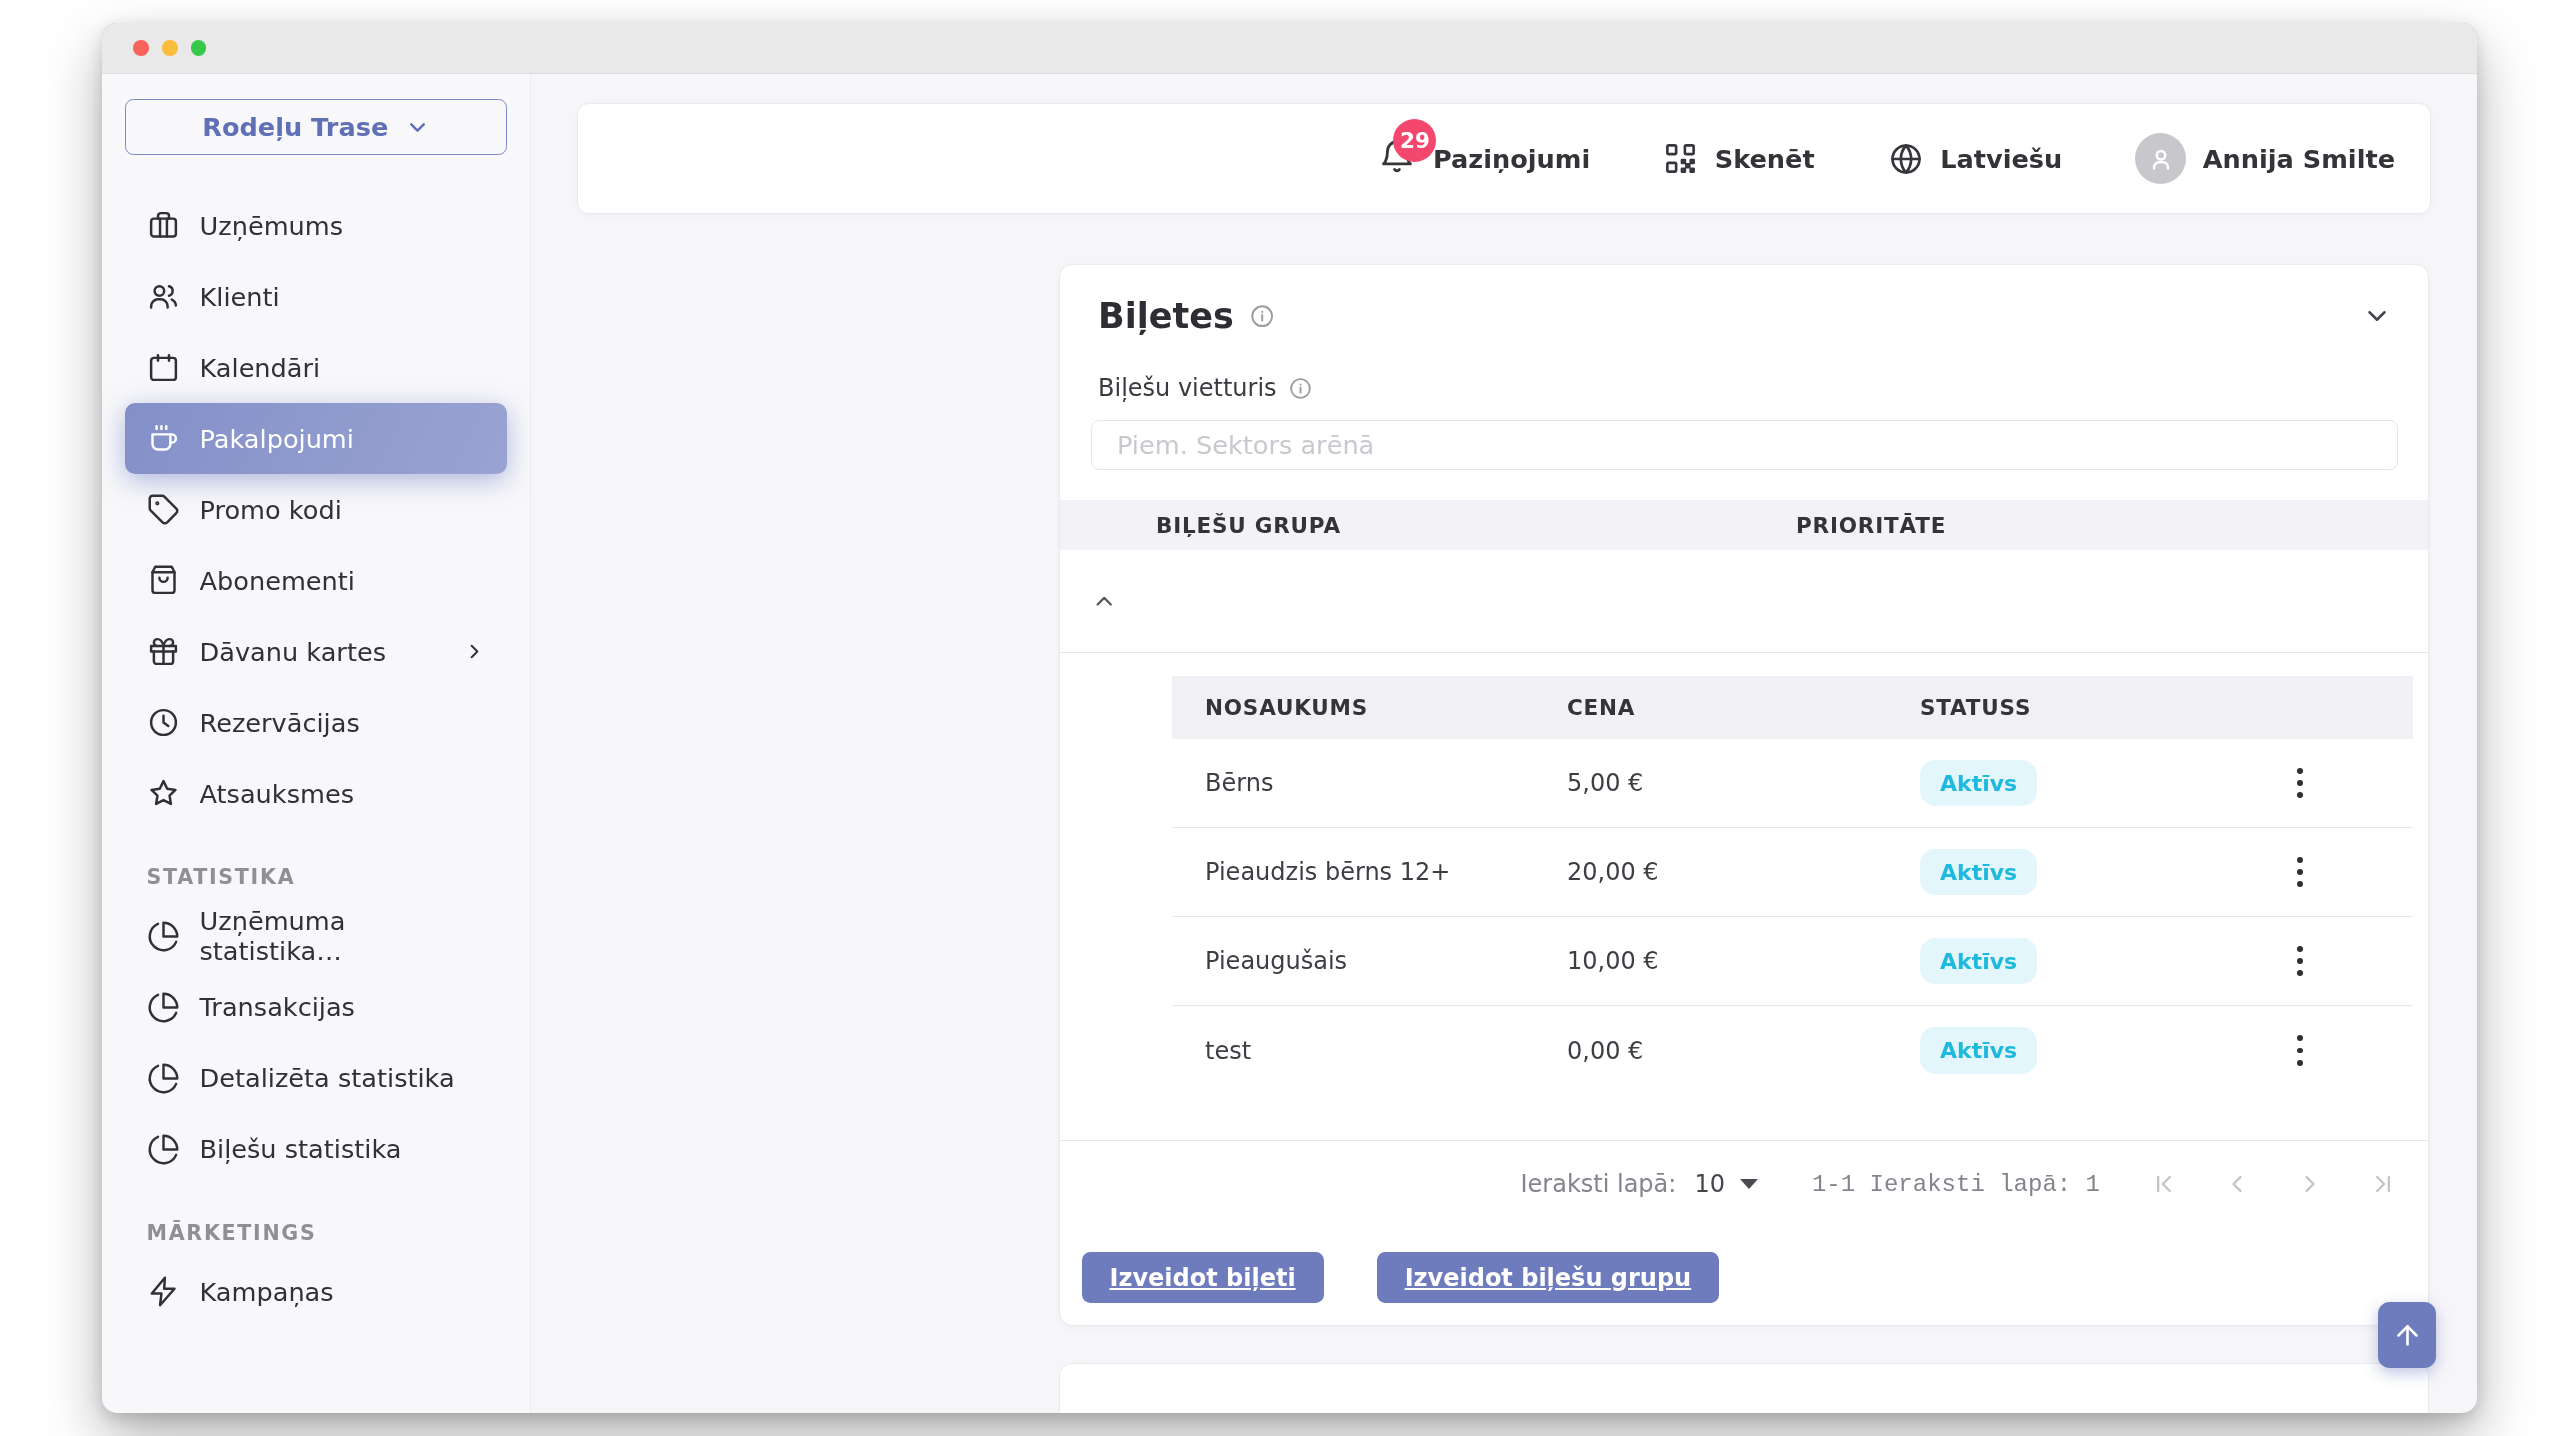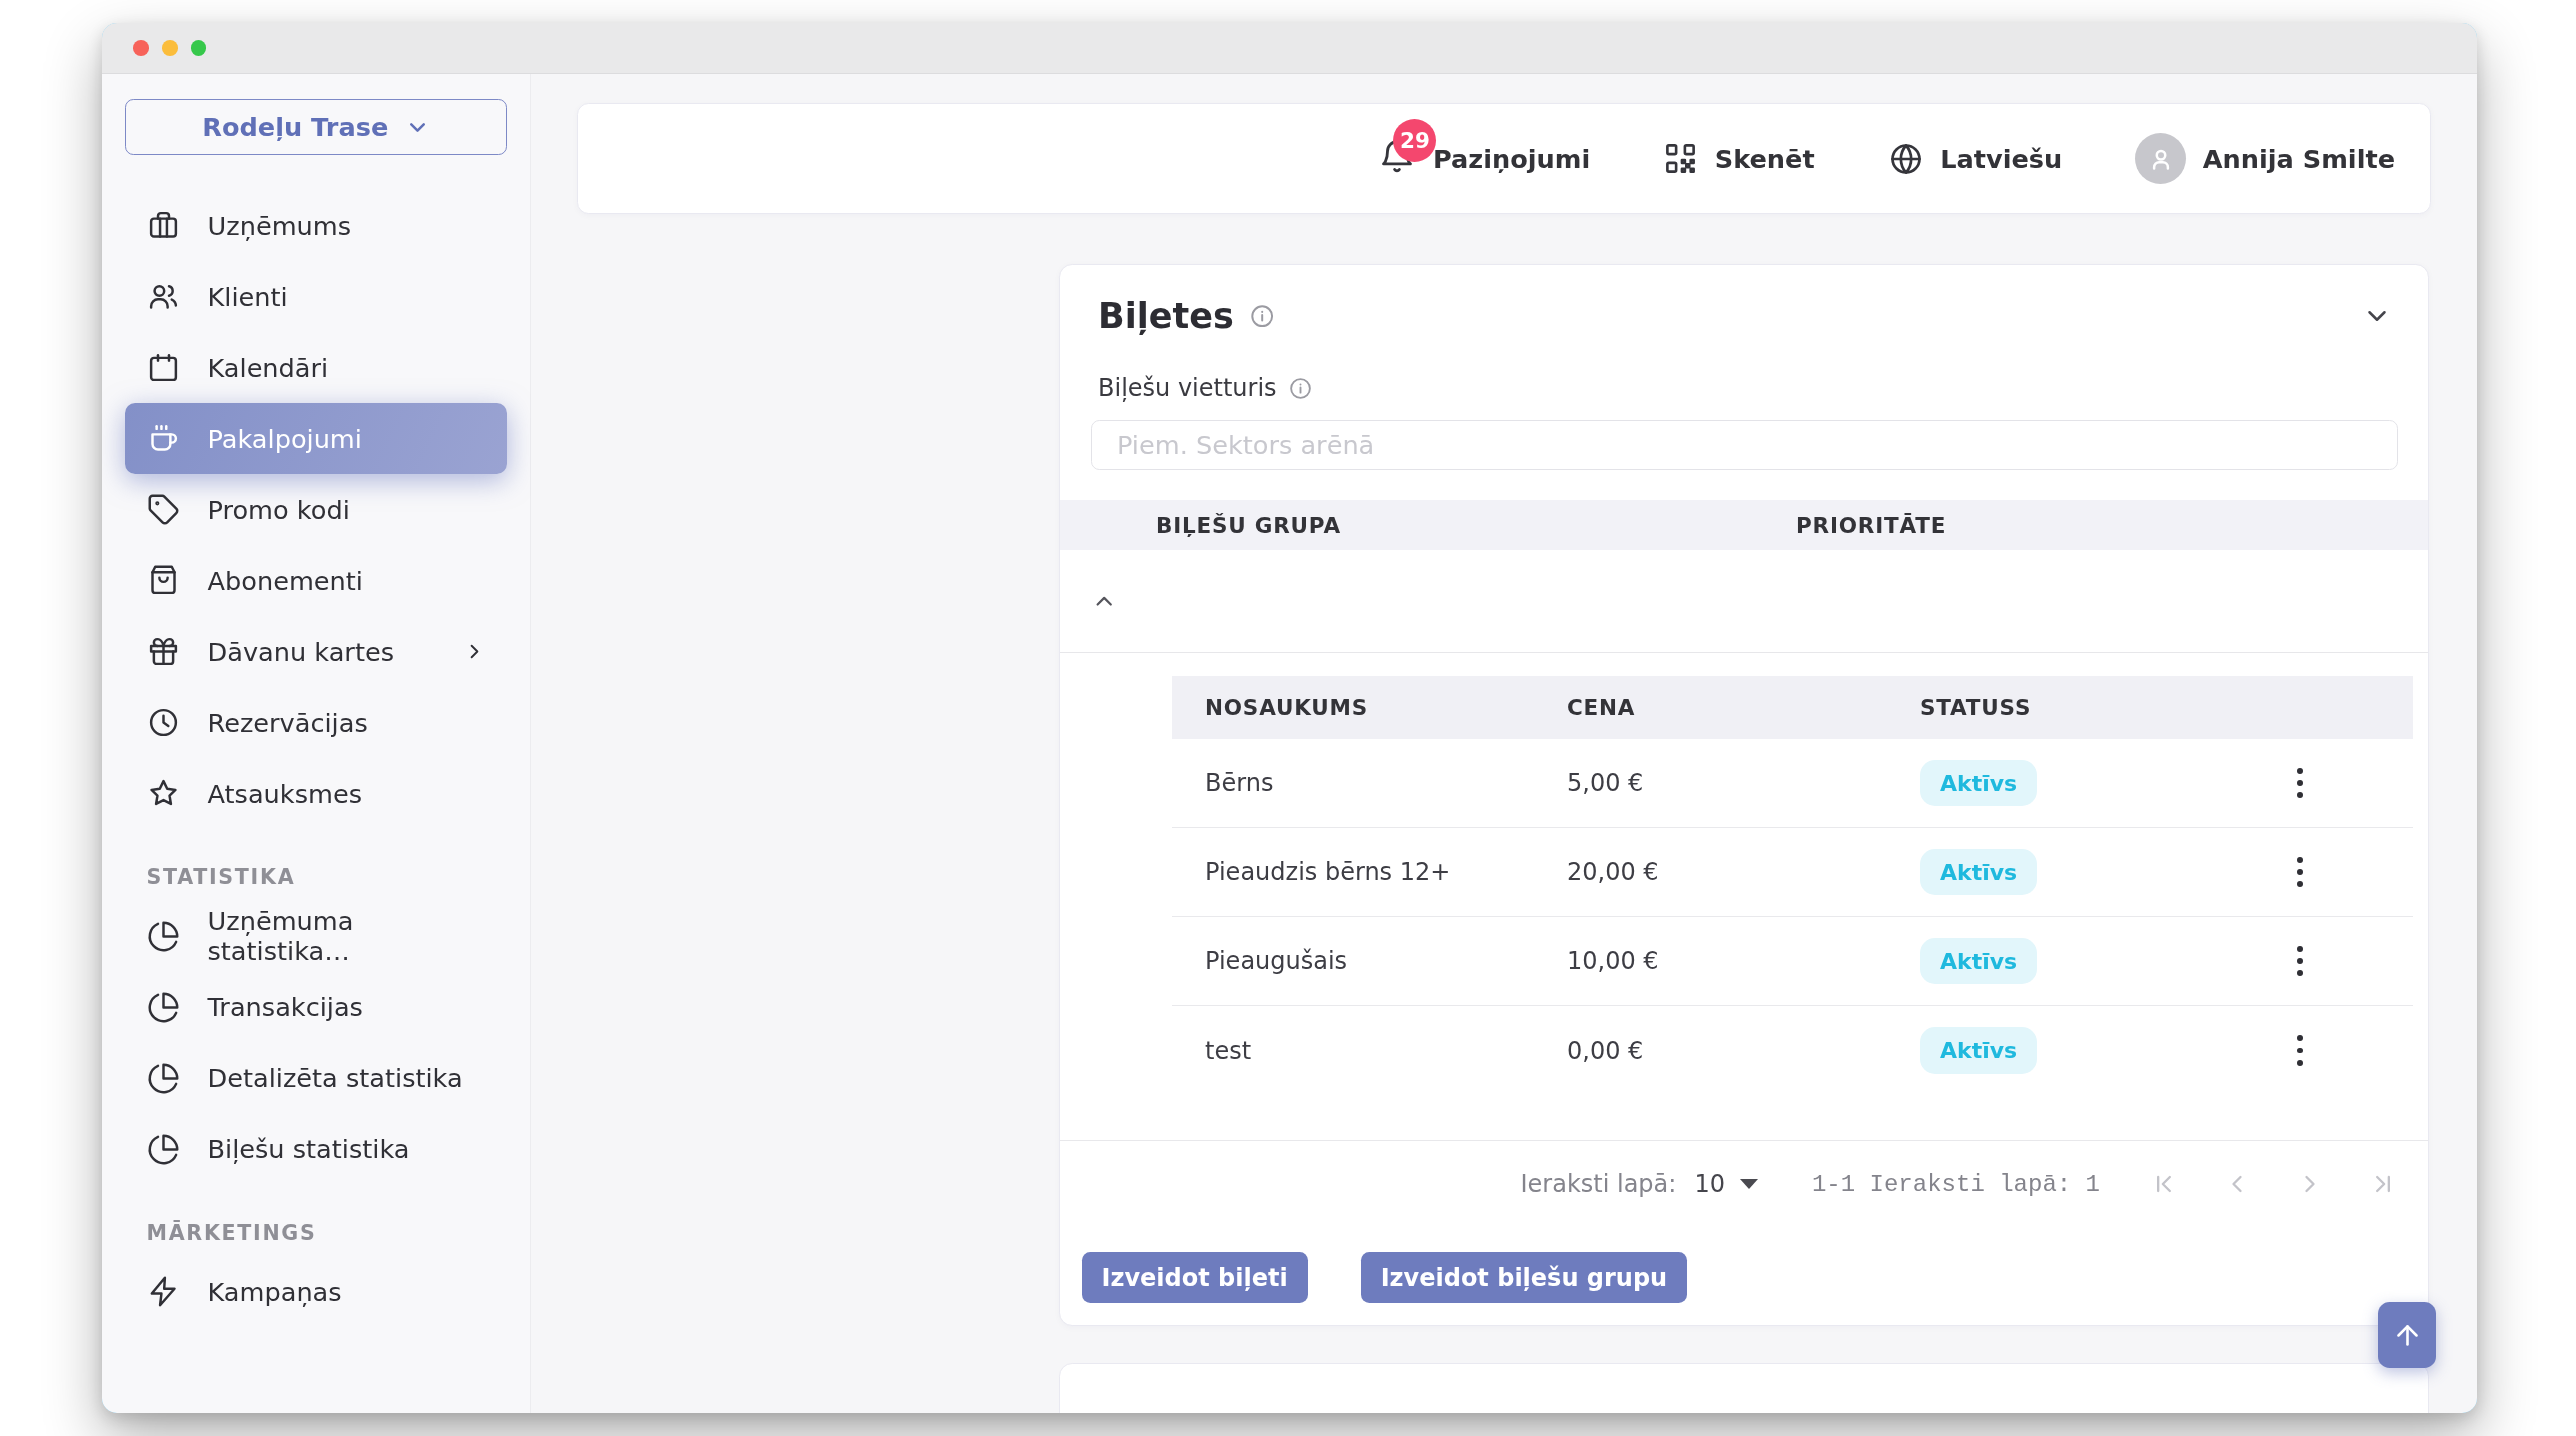--- a/index.html
+++ b/index.html
@@ -28,21 +28,21 @@
   .sidebar{
     width:429px;min-width:429px;background:#f8f8fa;border-right:0.8px solid #ececef;
     padding:25px 23px 0;box-sizing:border-box;
   }
   .workspace-btn{
     height:54px;border:1.7px solid #7d89c6;border-radius:8.3px;
     display:flex;align-items:center;justify-content:center;gap:16.5px;
     color:#6070b7;font-size:25.6px;font-weight:600;margin-bottom:35px;cursor:pointer;
   }
   .nav-item{
-    height:71px;display:flex;align-items:center;gap:28px;padding:0 21.5px;
+    height:71px;display:flex;align-items:center;gap:20px;padding:0 21.5px;
     font-size:25.6px;font-weight:500;color:#303036;border-radius:10px;cursor:pointer;
   }
   .nav-item .ico{flex:0 0 auto;}
   .nav-item.active{
     background:linear-gradient(115deg,#8390c8 0%,#9aa3d2 100%);
     color:#ffffff;
     box-shadow:0 6.6px 26.4px rgba(125,138,200,.6);
   }
   .nav-chevron{margin-left:auto;}
   .side-section{
@@ -123,23 +123,24 @@
   .per-page-value{color:#45454c;margin-left:18px;}
   .caret-down{
     width:0;height:0;border-left:9px solid transparent;border-right:9px solid transparent;
     border-top:10.7px solid #4a4a50;margin-left:15px;cursor:pointer;
   }
   .range-label{margin-left:54px;font-family:Liberation Mono, monospace;}
   .pager{display:flex;align-items:center;gap:45px;margin-left:50px;color:#c3c3c9;}
   .pager .ico{cursor:pointer;}
   .actions{margin-top:25px;padding-left:21.5px;display:flex;gap:53px;}
   .btn{
-    height:51px;padding:0 20px;border:none;border-radius:8.3px;background:#6e7cbe;
+    height:51px;padding:0 28px;border:none;border-radius:8.3px;background:#6e7cbe;
     color:#fff;font-size:24px;font-weight:600;display:flex;align-items:center;cursor:pointer;
     font-family:"DejaVu Sans","Liberation Sans",sans-serif;
+    text-decoration:underline;
   }
   .bottom-card{
     margin-left:482px;margin-top:37px;width:1370px;height:116px;box-sizing:border-box;
     background:#fff;border:0.8px solid #e9e9f1;border-radius:13.2px 13.2px 0 0;
   }
   .scroll-top{
     position:absolute;right:41px;top:1228px;width:58px;height:66px;border-radius:11.6px;
     background:#6e7cbe;display:flex;align-items:center;justify-content:center;cursor:pointer;
     box-shadow:0 5px 15px rgba(110,124,190,.45);
   }

